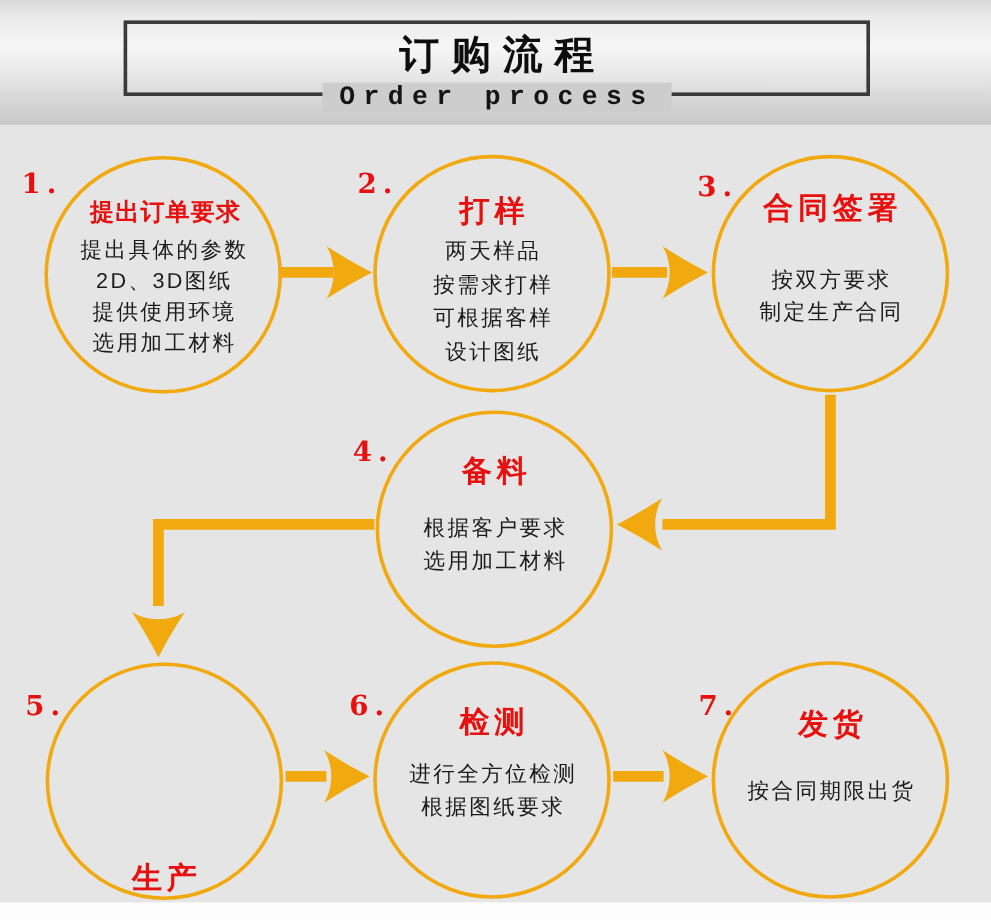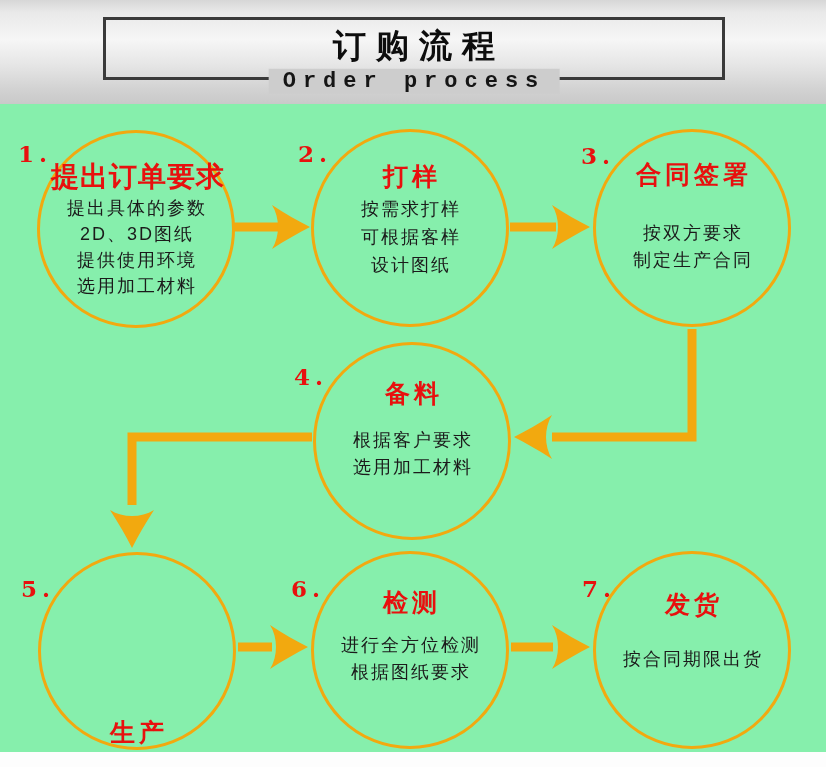--- a/index.html
+++ b/index.html
@@ -6,21 +6,21 @@
     --accent:#f2a90f;
     --red:#e8100e;
     --ink:#1b1b1b;
     --box-border:#3a3a3a;
   }
   html,body{margin:0;padding:0;}
   body{font-family:"Liberation Sans","DejaVu Sans",sans-serif;}
   .page{
     position:relative;
     width:826px;height:767px;
-    background:#86efac;
+    background:#e5e5e5;
     overflow:hidden;
   }
   
   .header-band{
     position:absolute;left:0;top:0;width:826px;height:104px;
     background:linear-gradient(180deg,#d7d7d7 0%,#e9e9e9 12%,#f6f6f6 38%,#e6e6e6 62%,#d2d2d2 86%,#c9c9c9 100%);
   }
   .bottom-strip{
     position:absolute;left:0;bottom:0;width:826px;height:15px;
     background:#fdfdfd;
@@ -59,21 +59,21 @@
     font-size:25px;line-height:30px;font-weight:bold;
     color:var(--red);letter-spacing:4px;padding-left:4px;
     white-space:nowrap;
   }
   .step-lines{
     font-weight:normal;color:var(--ink);
     font-size:18px;letter-spacing:2px;padding-left:2px;
     white-space:nowrap;
   }
   .s1{left:37px;top:130px;padding-top:29px;}
-  .s1 .step-title{font-size:28px;letter-spacing:1px;}
+  .s1 .step-title{font-size:20px;letter-spacing:1px;}
   .s1 .step-lines{margin-top:3px;line-height:26px;}
   .s2{left:311px;top:129px;padding-top:29px;}
   .s2 .step-lines{margin-top:4px;line-height:28px;}
   .s3{left:593px;top:129px;padding-top:27px;}
   .s3 .step-lines{margin-top:31px;line-height:27px;}
   .s4{left:313px;top:342px;padding-top:33px;}
   .s4 .step-lines{margin-top:19px;line-height:27px;}
   .s5{left:38px;top:552px;padding-top:31px;justify-content:flex-end;}
   .s5 .step-lines{margin-top:29px;line-height:27px;}
   .s6{left:311px;top:551px;padding-top:33px;}
@@ -156,20 +156,21 @@
       <div>提出具体的参数</div>
       <div>2D、3D图纸</div>
       <div>提供使用环境</div>
       <div>选用加工材料</div>
     </div>
   </div>
 
   <div class="step-circle s2">
     <div class="step-title">打样</div>
     <div class="step-lines">
+      <div>两天样品</div>
       <div>按需求打样</div>
       <div>可根据客样</div>
       <div>设计图纸</div>
     </div>
   </div>
 
   <div class="step-circle s3">
     <div class="step-title">合同签署</div>
     <div class="step-lines">
       <div>按双方要求</div>

